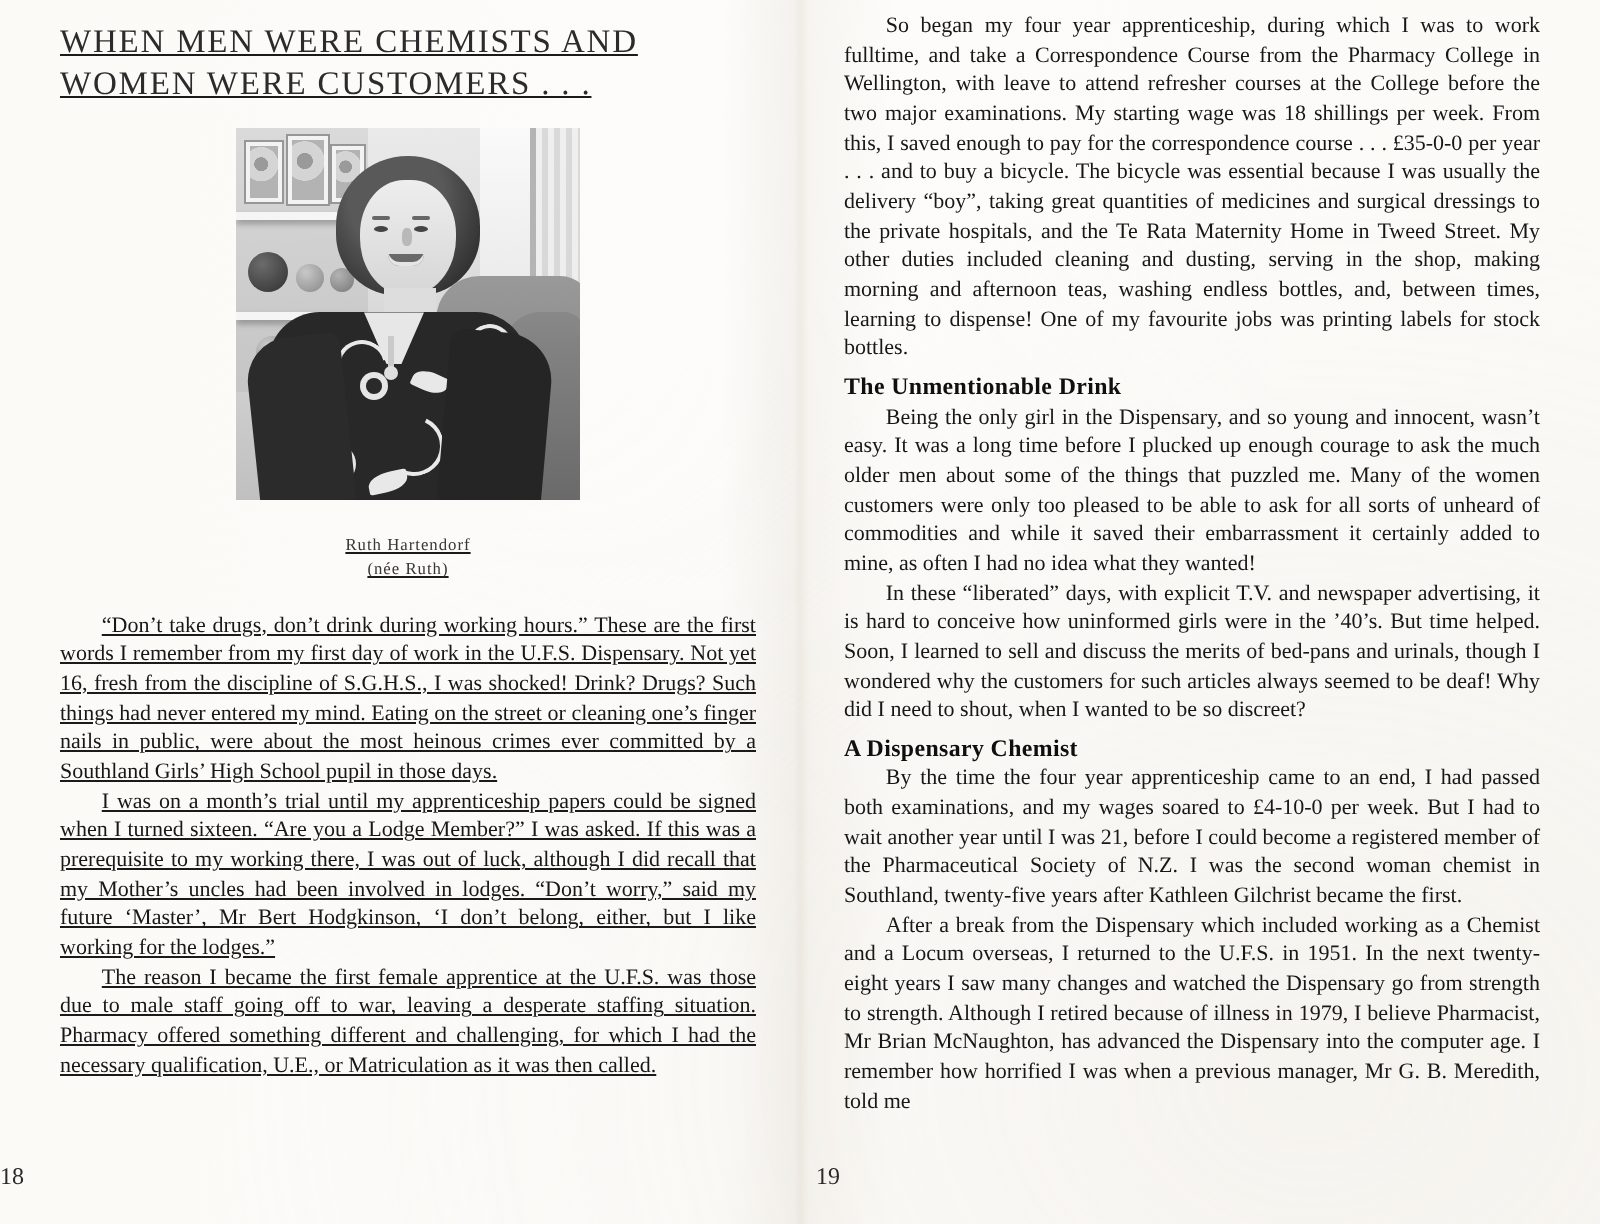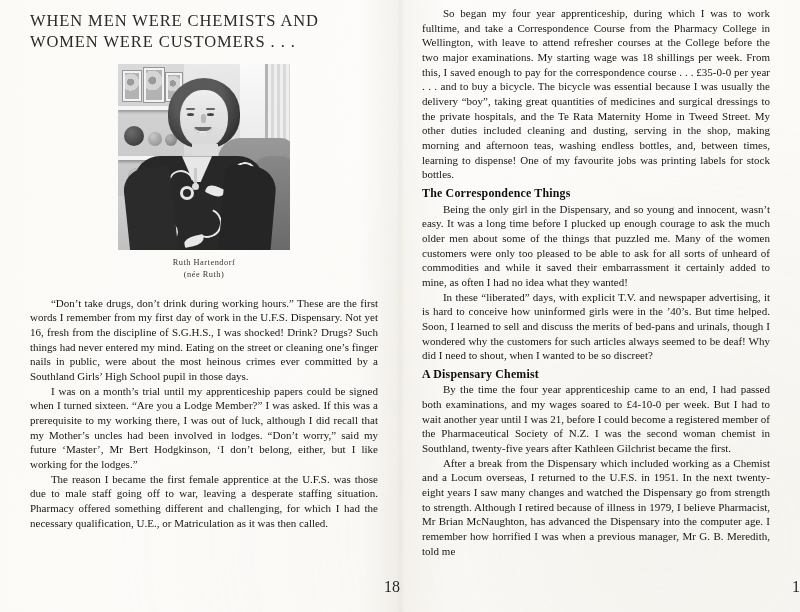--- a/index.html
+++ b/index.html
@@ -15,21 +15,21 @@
   .spread{
     position:absolute;inset:0;
     display:flex;
     background:linear-gradient(90deg,#fbfaf7 0%,#fdfcfa 45%,#f4f2ee 49.6%,#efece6 50%,#f7f5f1 50.6%,#fdfcfa 56%,#fbfaf7 100%);
   }
   .page{
     position:relative;
     height:100%;
     box-sizing:border-box;
   }
-  .page-left{width:400px;padding:6px 22px 12px 30px;}
+  .page-left{width:400px;padding:6px 22px 12px 30px;text-decoration:underline;}
   .page-right{width:400px;padding:6px 30px 0 22px;}
 
   
   .grain{
     position:absolute;inset:0;pointer-events:none;
     background:
       radial-gradient(ellipse at 20% 12%, rgba(255,255,255,0.55) 0%, rgba(255,255,255,0) 55%),
       radial-gradient(ellipse at 82% 88%, rgba(232,228,220,0.5) 0%, rgba(255,255,255,0) 60%);
     mix-blend-mode:multiply;
     opacity:.55;
@@ -71,22 +71,22 @@
     margin:5px 0 0 0;
     color:#0f0f0f;
     letter-spacing:.2px;
   }
   .col-head.tight{margin-top:4px;}
   .pageno{
     position:absolute;
     bottom:16px;
     width:100%;
     left:0;
-    text-align:right;
-    font-size:16px;
+    text-align:left;
+    font-size:12px;
     color:#2a2a2a;
   }
   .page-left .pageno{padding-right:8px;}
   .page-right .pageno{padding-left:8px;}
 
   
   .photo-wrap{
     width:172px;
     margin:0 auto 0 auto;
     padding-top:2px;
@@ -143,21 +143,21 @@
   .flower:before{content:"";position:absolute;inset:22%;border-radius:50%;background:#312e2a;}
   .swirl{position:absolute;border:2px solid #e8e5e0;border-radius:50%;border-right-color:transparent;border-bottom-color:transparent;}
   .leaf{position:absolute;background:#e7e4df;border-radius:60% 10% 60% 10%;}
 
   .caption{
     text-align:center;
     font-size:8.4px;
     line-height:1.45;
     letter-spacing:.5px;
     color:#3a3733;
-    margin-top:7px;
+    margin-top:17px;
   }
   .caption .n{display:block;}
   .gap{height:14px;}
 </style>
 </head>
 <body>
 
 <div class="spread">
 
   <div class="page page-left">
@@ -238,21 +238,21 @@
     <p class="body">I was on a month’s trial until my apprenticeship papers could be signed when I turned sixteen. “Are you a Lodge Member?” I was asked. If this was a prerequisite to my working there, I was out of luck, although I did recall that my Mother’s uncles had been involved in lodges. “Don’t worry,” said my future ‘Master’, Mr Bert Hodgkinson, ‘I don’t belong, either, but I like working for the lodges.”</p>
     <p class="body">The reason I became the first female apprentice at the U.F.S. was those due to male staff going off to war, leaving a desperate staffing situation. Pharmacy offered something different and challenging, for which I had the necessary qualification, U.E., or Matriculation as it was then called.</p>
 
     <div class="pageno">18</div>
   </div>
 
   <div class="page page-right">
 
     <p class="body">So began my four year apprenticeship, during which I was to work fulltime, and take a Correspondence Course from the Pharmacy College in Wellington, with leave to attend refresher courses at the College before the two major examinations. My starting wage was 18 shillings per week. From this, I saved enough to pay for the correspondence course . . . £35-0-0 per year . . . and to buy a bicycle. The bicycle was essential because I was usually the delivery “boy”, taking great quantities of medicines and surgical dressings to the private hospitals, and the Te Rata Maternity Home in Tweed Street. My other duties included cleaning and dusting, serving in the shop, making morning and afternoon teas, washing endless bottles, and, between times, learning to dispense! One of my favourite jobs was printing labels for stock bottles.</p>
 
-    <h2 class="col-head tight">The Correspondence Things</h2>
+    <h2 class="col-head tight">The Unmentionable Drink</h2>
     <p class="body">Being the only girl in the Dispensary, and so young and innocent, wasn’t easy. It was a long time before I plucked up enough courage to ask the much older men about some of the things that puzzled me. Many of the women customers were only too pleased to be able to ask for all sorts of unheard of commodities and while it saved their embarrassment it certainly added to mine, as often I had no idea what they wanted!</p>
     <p class="body">In these “liberated” days, with explicit T.V. and newspaper advertising, it is hard to conceive how uninformed girls were in the ’40’s. But time helped. Soon, I learned to sell and discuss the merits of bed-pans and urinals, though I wondered why the customers for such articles always seemed to be deaf! Why did I need to shout, when I wanted to be so discreet?</p>
 
     <h2 class="col-head tight">A Dispensary Chemist</h2>
     <p class="body">By the time the four year apprenticeship came to an end, I had passed both examinations, and my wages soared to £4-10-0 per week. But I had to wait another year until I was 21, before I could become a registered member of the Pharmaceutical Society of N.Z. I was the second woman chemist in Southland, twenty-five years after Kathleen Gilchrist became the first.</p>
     <p class="body">After a break from the Dispensary which included working as a Chemist and a Locum overseas, I returned to the U.F.S. in 1951. In the next twenty-eight years I saw many changes and watched the Dispensary go from strength to strength. Although I retired because of illness in 1979, I believe Pharmacist, Mr Brian McNaughton, has advanced the Dispensary into the computer age. I remember how horrified I was when a previous manager, Mr G. B. Meredith, told me</p>
 
     <div class="pageno">19</div>
   </div>
 

